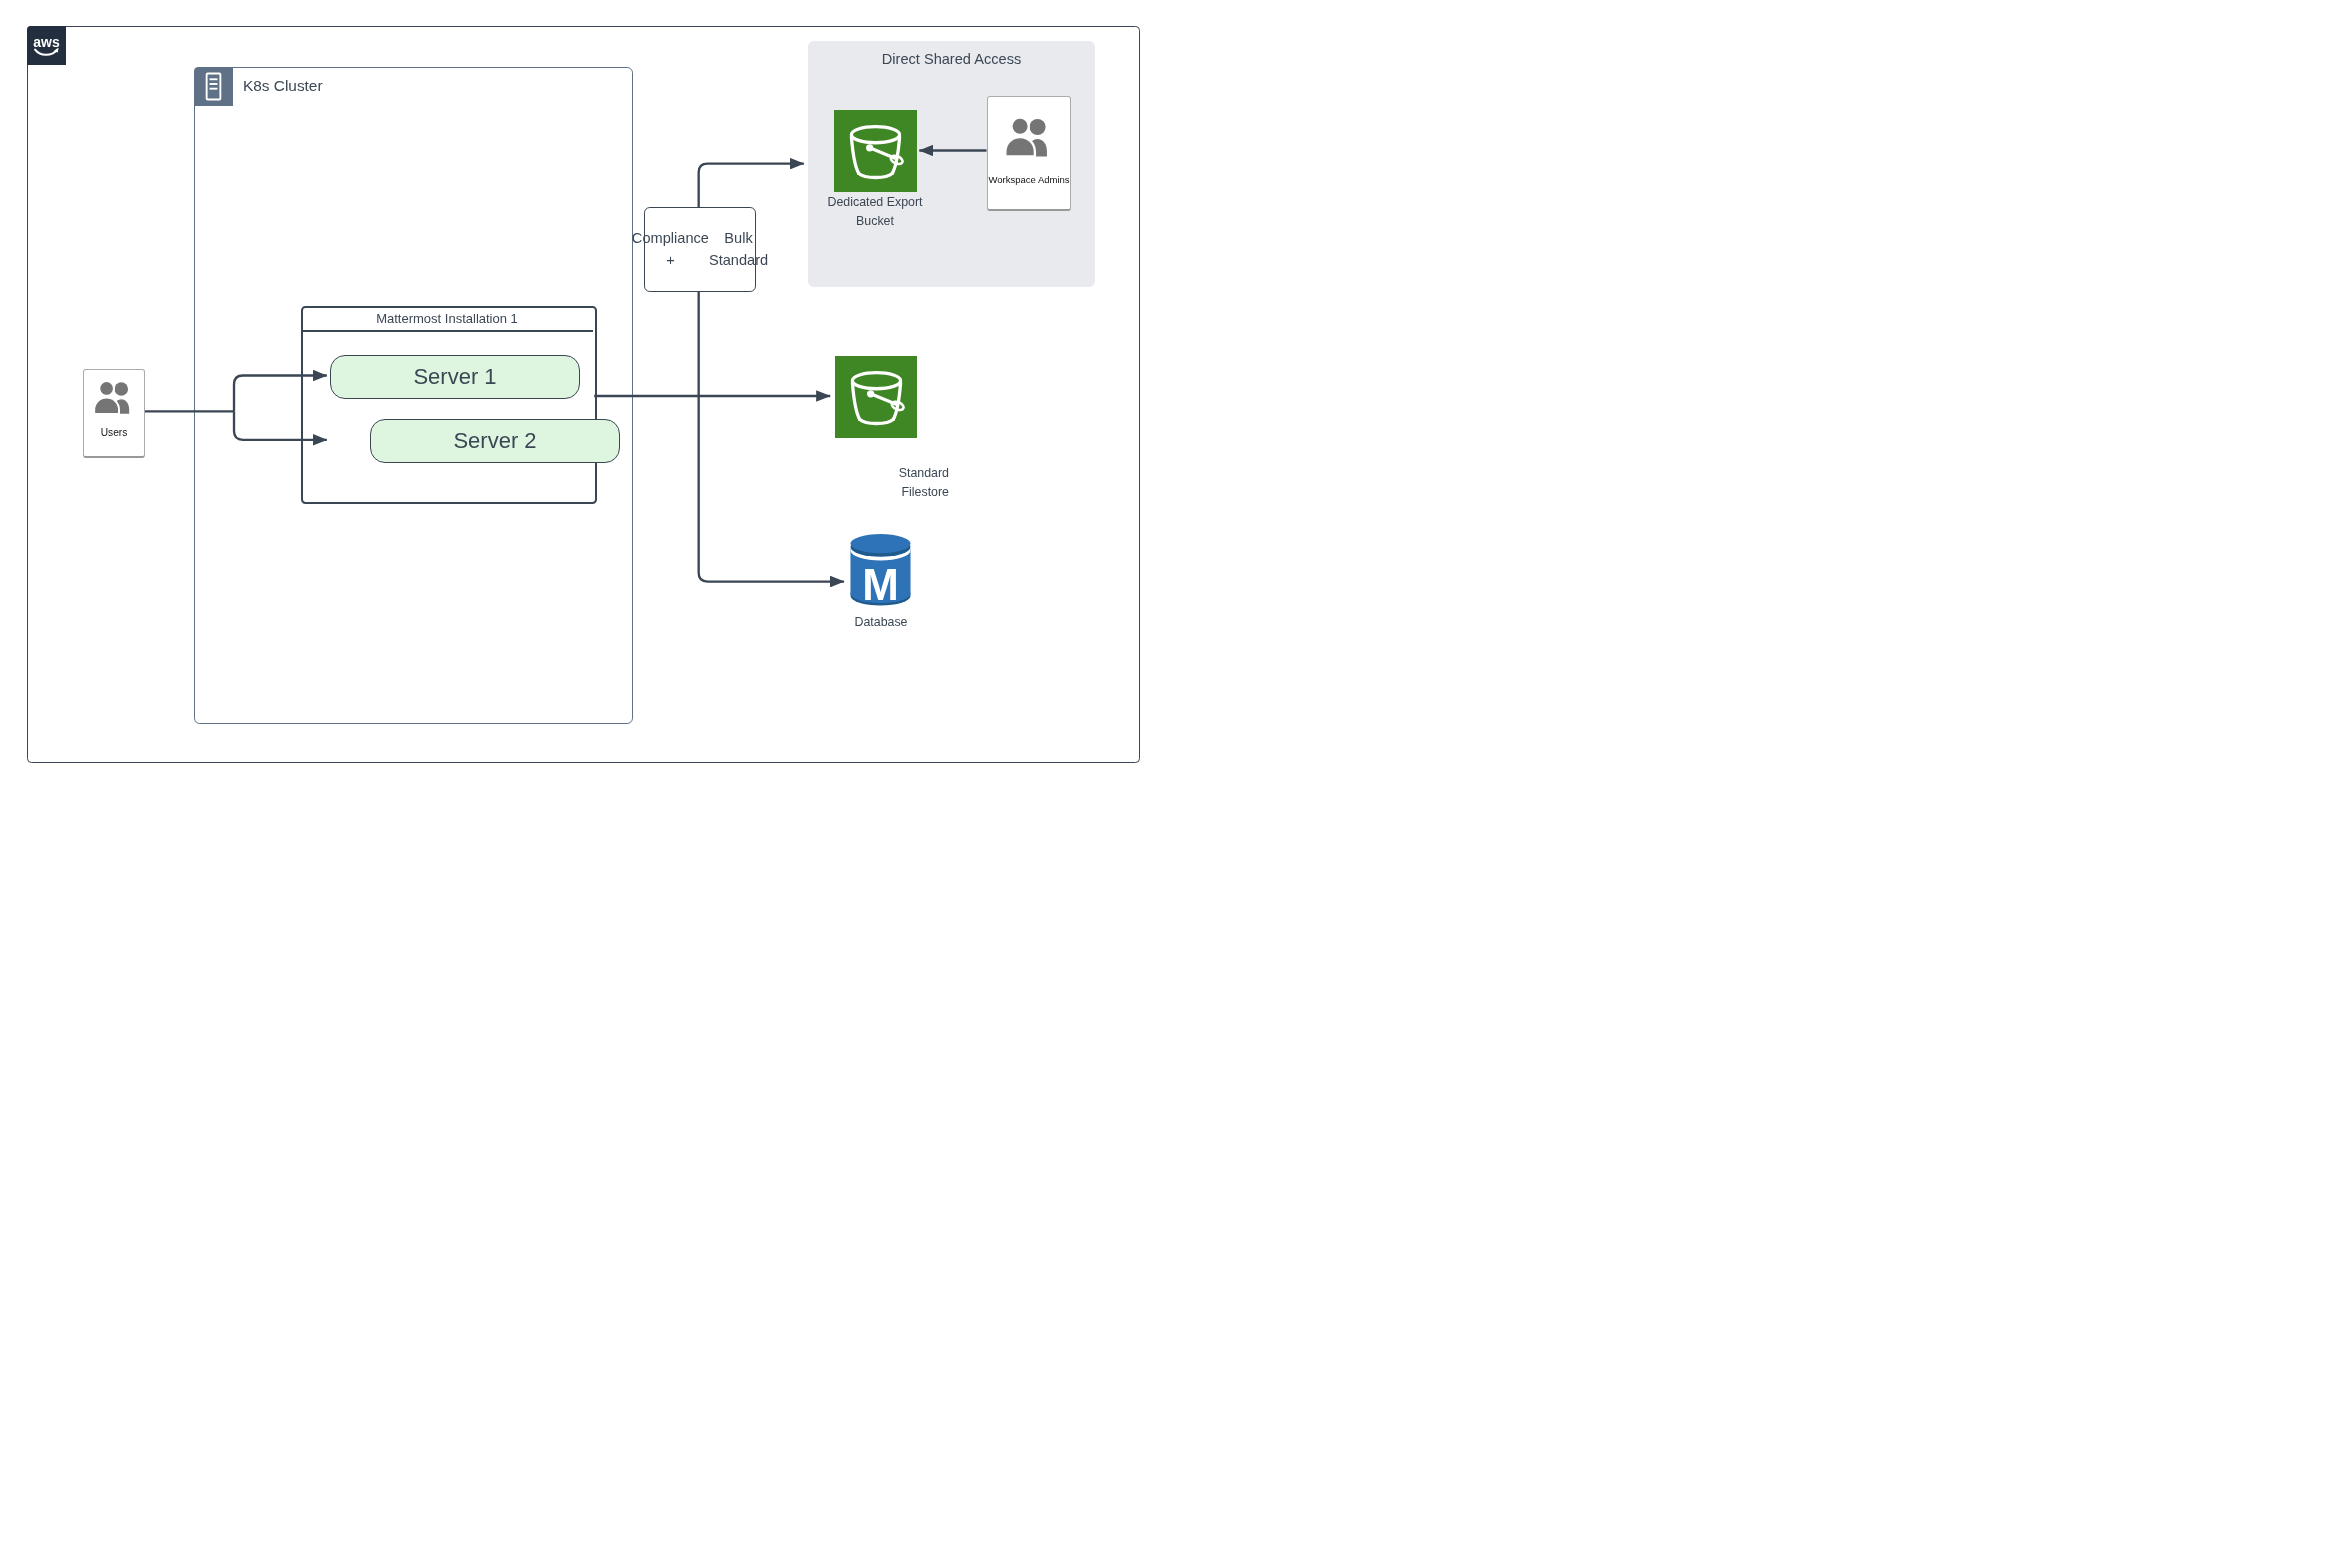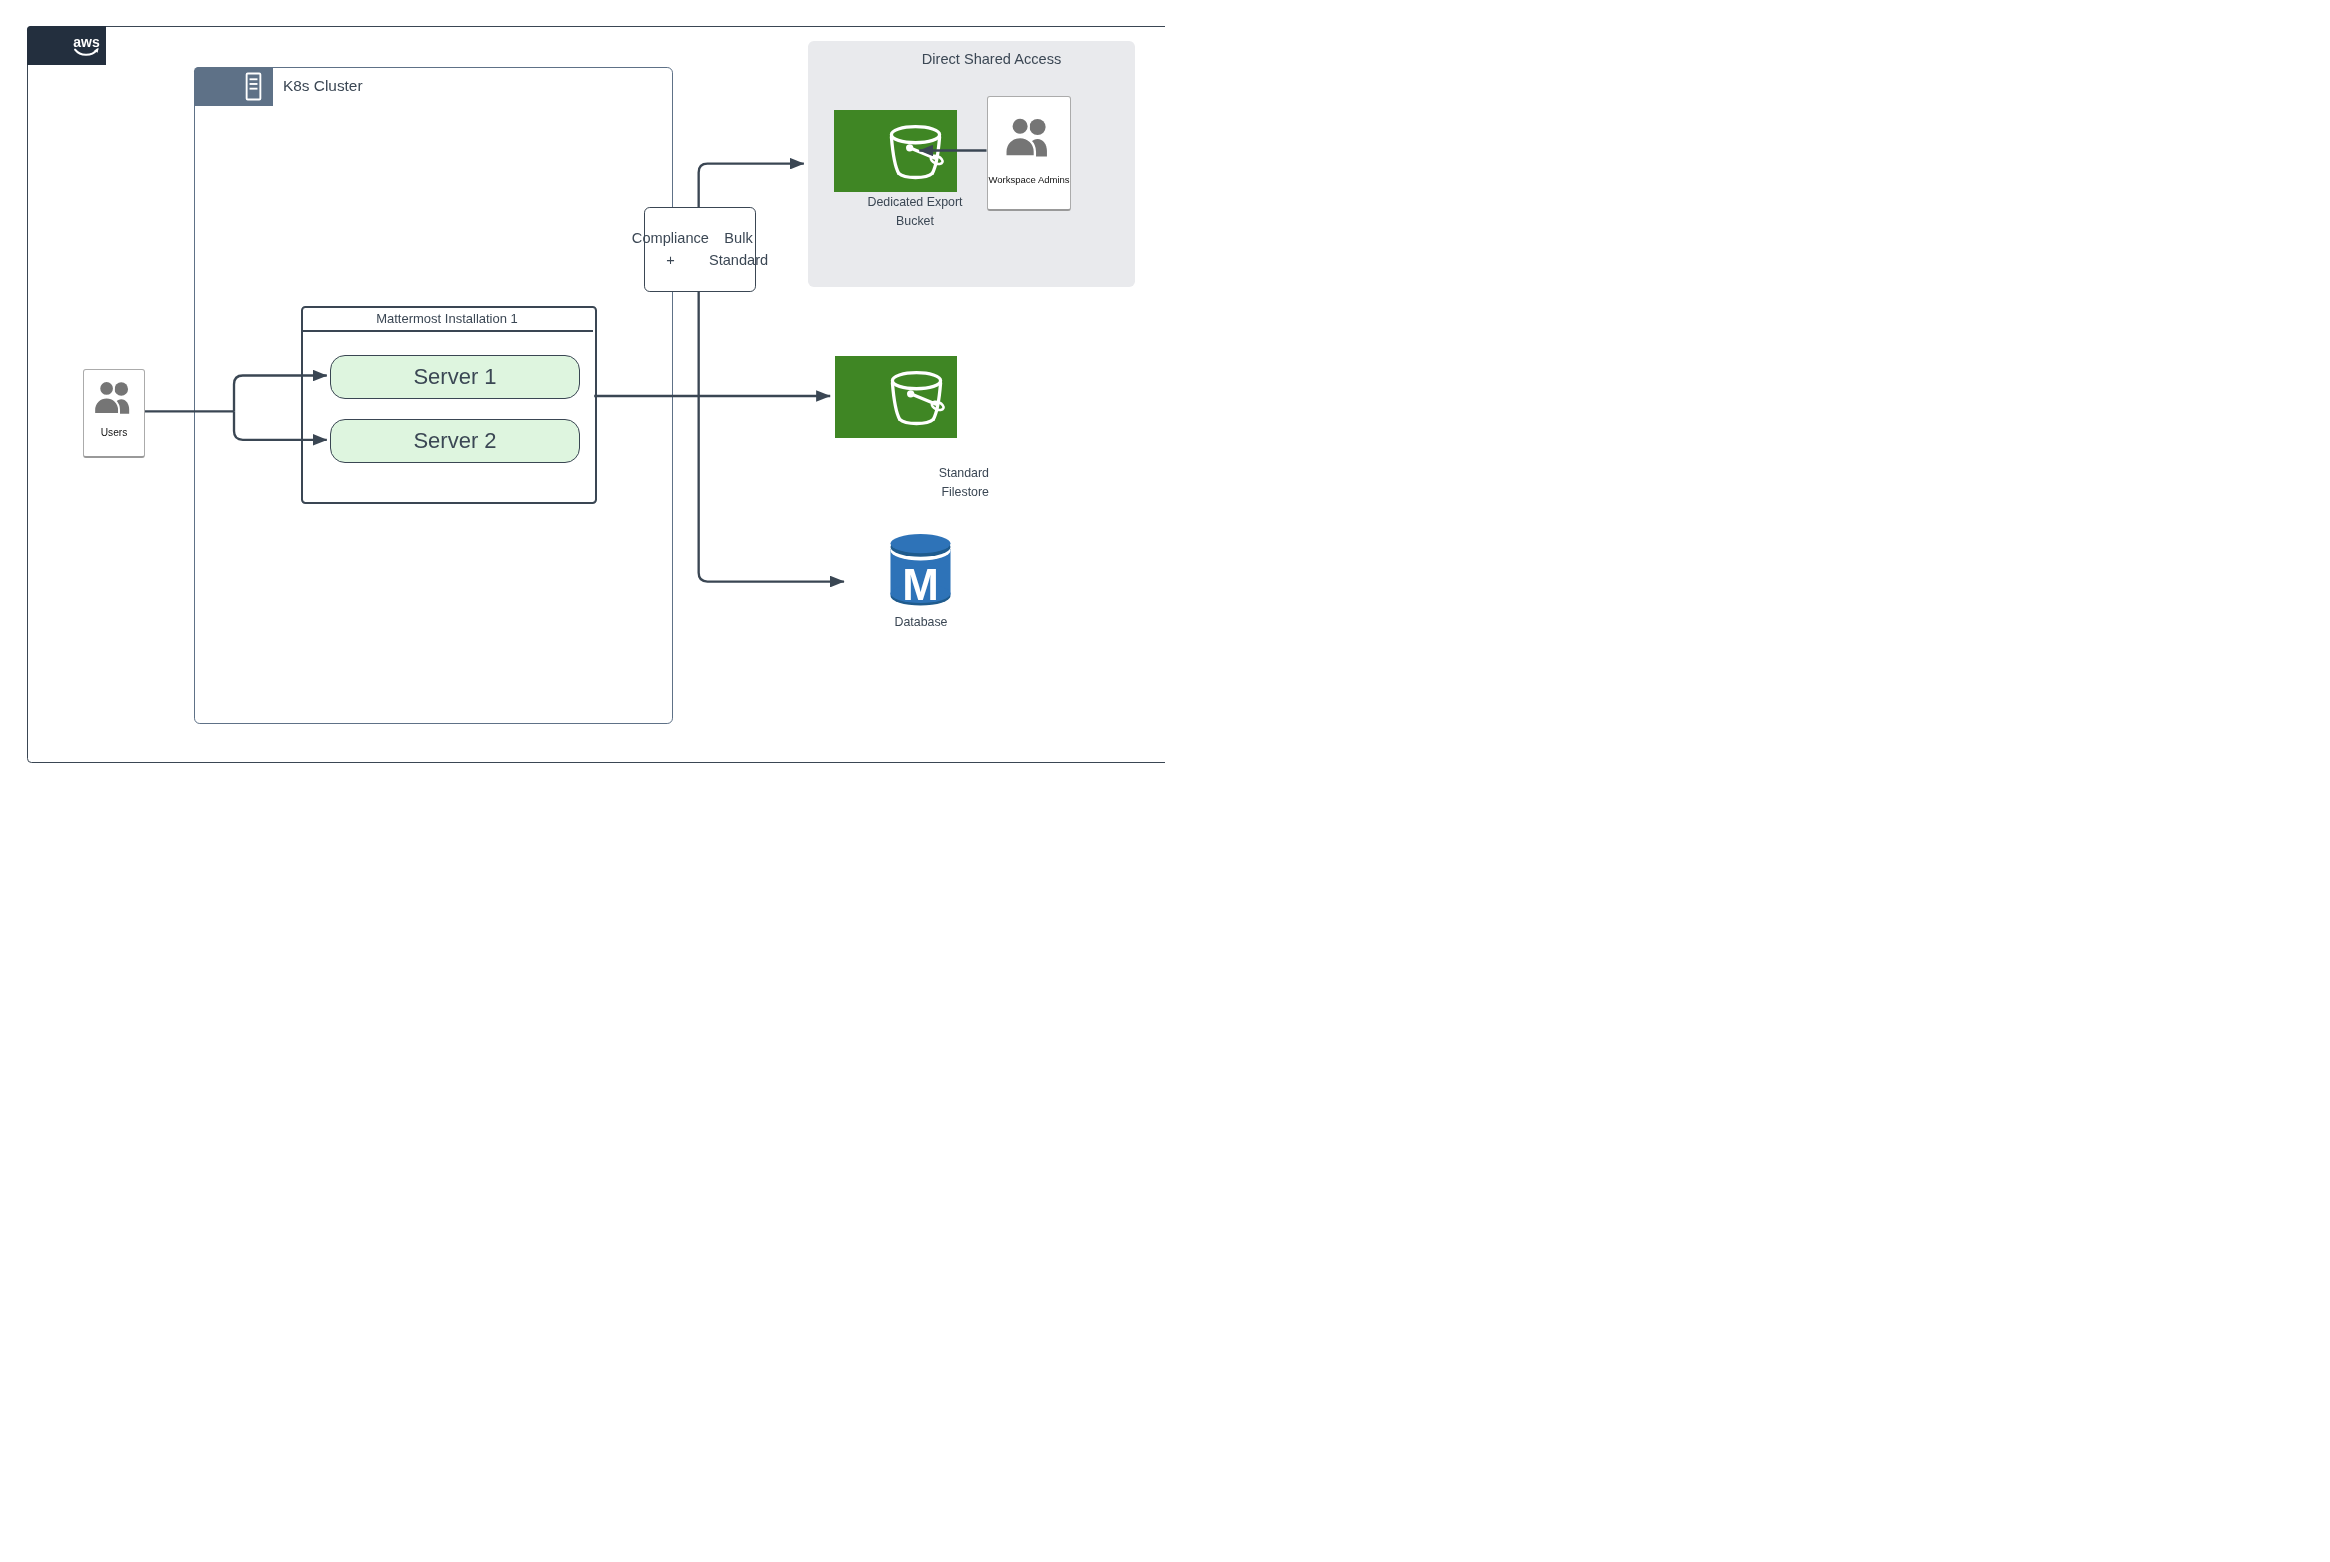--- a/index.html
+++ b/index.html
@@ -1,21 +1,21 @@
 <!DOCTYPE html>
 <html style="font-size:11.7px"><head>
 <meta charset="utf-8">
 <style>
   html,body{margin:0;padding:0;background:#ffffff;}
   body{font-family:"Liberation Sans", sans-serif;color:#3b4754;}
   #stage{position:relative;width:1165px;height:781px;background:#ffffff;overflow:hidden;}
   .abs{position:absolute;}
 
   
-  .base{z-index:1;padding-left:40px;}
+  .base{z-index:1;}
   #connectors{z-index:5;pointer-events:none;}
   .top{z-index:10;}
 
   
   .outer-rect{left:27px;top:26px;width:1111px;height:735px;border:1.8px solid #3a4653;border-radius:4.4px;}
   .aws-badge{left:27px;top:26px;width:39px;height:39px;background:#232f3e;border-radius:3.7px 0 0 0;}
 
   
   .k8s-box{left:194px;top:67px;width:437px;height:655px;border:1.8px solid #5e7187;border-radius:5.8px;}
   .k8s-badge{left:194px;top:67px;width:39px;height:39px;background:#5e7187;border-radius:4.4px 0 0 0;display:flex;align-items:center;justify-content:center;}
@@ -25,21 +25,21 @@
   .person-card{background:#ffffff;border:1.1px solid #ababab;border-bottom:2.2px solid #999999;border-radius:2.9px;display:flex;flex-direction:column;align-items:center;}
   .users-card{left:83px;top:369px;width:60px;height:86px;}
   .users-card .person-icon{margin-top:10.2px;}
   .users-card .person-label{margin-top:11.7px;font-size:10.2px;color:#111111;}
 
   
   .mm-box{left:301px;top:306px;width:292px;height:194px;border:2.2px solid #3a4653;border-radius:4.4px;}
   .mm-titlebar{left:301px;top:306px;width:292px;height:24px;border-bottom:2.2px solid #3a4653;display:flex;align-items:center;justify-content:center;font-size:13px;}
   .server-box{left:330px;width:248px;height:42px;background:#def5df;border:1.8px solid #3a4653;border-radius:15px;display:flex;align-items:center;justify-content:center;font-size:22px;}
   .server-1{top:355px;}
-  .server-2{top:419px;}
+  .server-2{top:419px;margin-left:40px;}
 
   
   .compliance-box{left:644px;top:207px;width:110px;height:83px;background:#ffffff;border:1.1px solid #3a4653;border-radius:5.8px;display:flex;flex-direction:row;align-items:center;justify-content:center;font-size:14.6px;line-height:1.45;text-align:center;}
 
   
   .dsa-panel{left:808px;top:41px;width:287px;height:246px;background:#e9eaed;border-radius:5.8px;}
   .dsa-title{left:808px;top:51px;width:287px;text-align:center;font-size:14.6px;}
   .admins-card{left:987px;top:96px;width:82px;height:112px;}
   .admins-card .person-icon{margin-top:19px;}
   .admins-card .person-label{margin-top:16px;font-size:9.5px;color:#111111;white-space:nowrap;}

